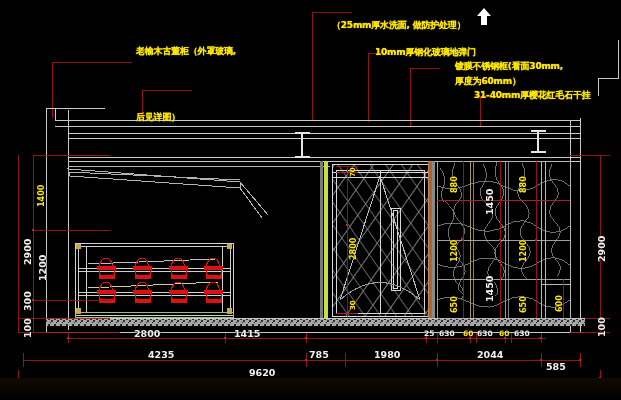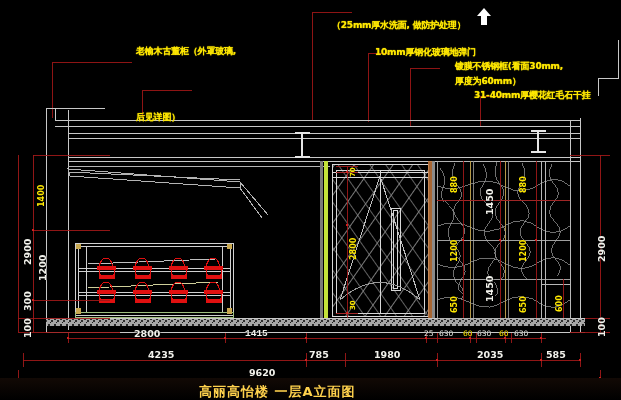--- a/index.html
+++ b/index.html
@@ -8,21 +8,21 @@
     font-family:"DejaVu Sans","Liberation Sans",sans-serif;
   }
   #cad{position:absolute;left:0;top:0;width:621px;height:400px;}
 
   
   .txt{position:absolute;white-space:nowrap;line-height:1;pointer-events:none;}
   .note{color:#ffe800;font-weight:bold;font-size:9px;letter-spacing:-.2px;
         text-shadow:0 0 1px #ffe800;}
   .dimw{color:#f2f2ec;font-weight:bold;font-size:9.5px;
         text-shadow:0 0 1px #000,0 0 2px #000;}
-  .dimsm{color:#f2f2ec;font-weight:normal;font-size:7.5px;
+  .dimsm{color:#f2f2ec;font-weight:bold;font-size:7.5px;
         text-shadow:0 0 1px #000;}
   .dimy{color:#ffe800;font-weight:bold;font-size:8px;text-shadow:0 0 1px #000;}
   .dimy-sm{color:#ffe800;font-weight:bold;font-size:7px;text-shadow:0 0 1px #000;}
   .rot{transform:rotate(-90deg);transform-origin:left top;}
   .title{color:#ffd24d;font-weight:bold;font-size:13px;letter-spacing:1px;}
 
   
   .cursor{position:absolute;left:484px;top:8px;width:0;height:0;}
   .cursor .stem{position:absolute;left:-3px;top:6px;width:6px;height:11px;background:#fff;}
   .cursor .head{position:absolute;left:-7px;top:0px;width:0;height:0;
@@ -358,37 +358,36 @@
   <div class="txt dimw rot" style="left:485px;top:215px;">1450</div>
   <div class="txt dimw rot" style="left:485px;top:302px;">1450</div>
 
   <div class="txt dimy rot" style="left:520px;top:193px;">880</div>
   <div class="txt dimy rot" style="left:520px;top:262px;">1200</div>
   <div class="txt dimy rot" style="left:520px;top:313px;">650</div>
 
   <div class="txt dimy rot" style="left:556px;top:312px;">600</div>
 
   <div class="txt dimw" style="left:134px;top:329px;">2800</div>
-  <div class="txt dimw" style="left:245px;top:329px;font-family:Liberation Mono, monospace;">1415</div>
+  <div class="txt dimw" style="left:234px;top:329px;">1415</div>
   <div class="txt dimsm" style="left:424px;top:330px;">25</div>
   <div class="txt dimsm" style="left:439px;top:330px;">630</div>
   <div class="txt dimsm" style="left:463px;top:330px;color:#ffe800;">60</div>
   <div class="txt dimsm" style="left:477px;top:330px;">630</div>
   <div class="txt dimsm" style="left:499px;top:330px;color:#ffe800;">60</div>
   <div class="txt dimsm" style="left:514px;top:330px;">630</div>
 
   <div class="txt dimw" style="left:148px;top:350px;">4235</div>
   <div class="txt dimw" style="left:309px;top:350px;">785</div>
   <div class="txt dimw" style="left:374px;top:350px;">1980</div>
-  <div class="txt dimw" style="left:477px;top:350px;">2035</div>
-  <div class="txt dimw" style="left:546px;top:350px;">585</div>
+  <div class="txt dimw" style="left:477px;top:350px;">2044</div>
+  <div class="txt dimw" style="left:546px;top:362px;">585</div>
 
   <div class="txt dimw" style="left:249px;top:368px;">9620</div>
 
   <div class="band"></div>
-  <div class="txt title" style="left:199px;top:385px;">高丽高怡楼  一层A立面图</div>
 
   <div class="cursor">
     <div class="head"></div>
       <div class="stem"></div>
   </div>
 
 </div>
 
 </body></html>

